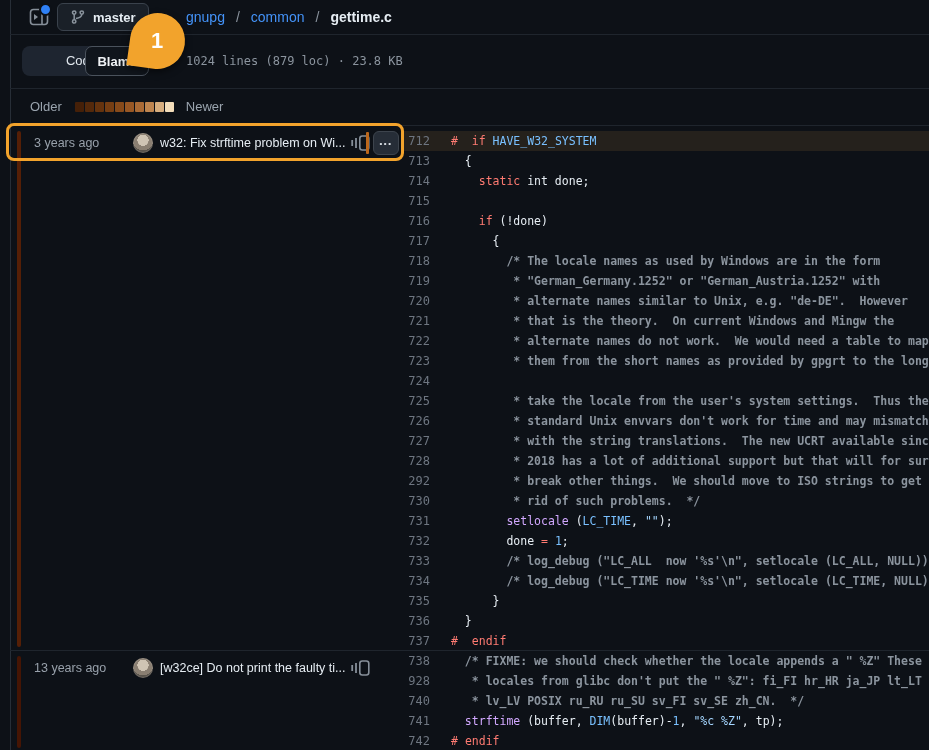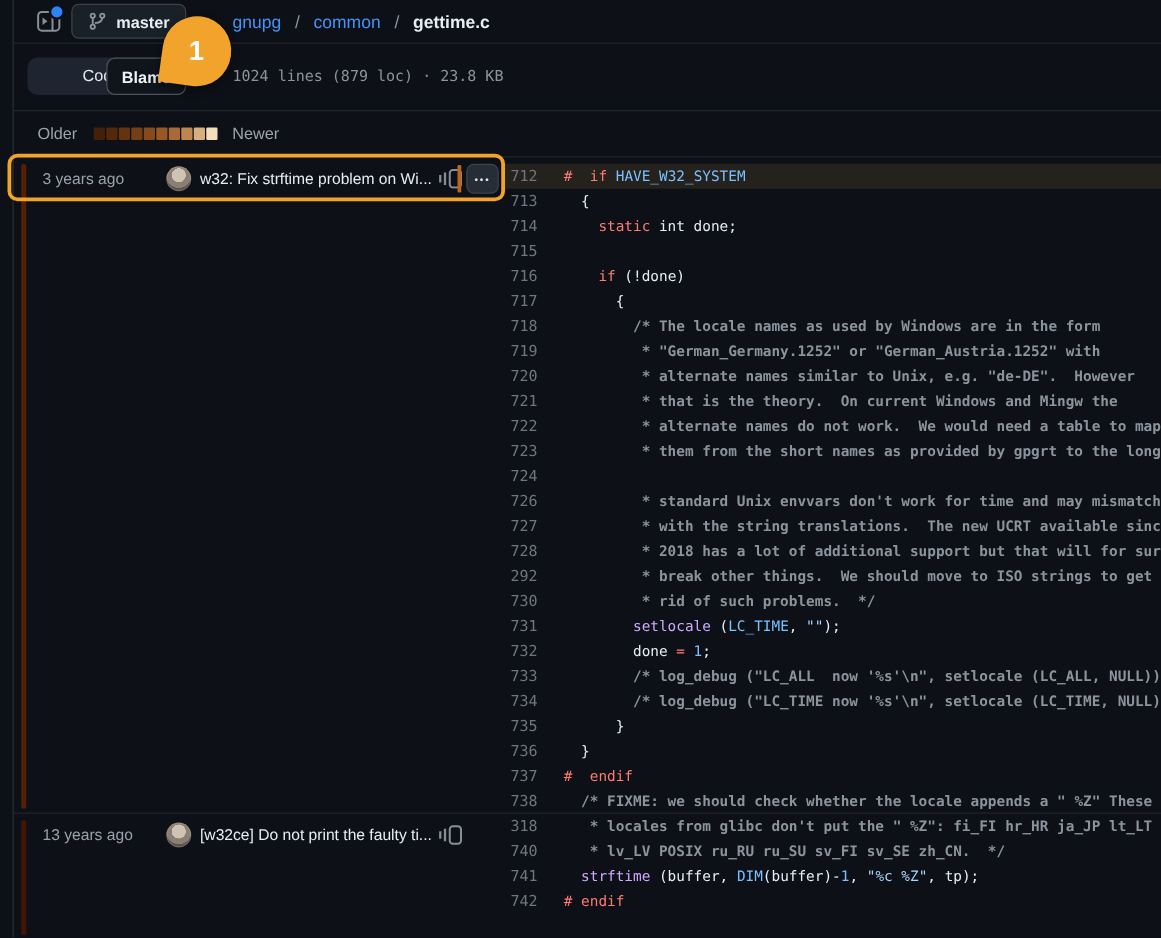--- a/index.html
+++ b/index.html
@@ -228,20 +228,24 @@
           </div>
           <div class="code-line">
             <span class="ln">723</span>
             <span class="src"><span class="tk-p">         </span><span class="tk-m">* them from the short names as provided by gpgrt to the long</span></span>
           </div>
           <div class="code-line">
             <span class="ln">724</span>
             <span class="src"><span class="tk-p">         </span></span>
           </div>
           <div class="code-line">
+            <span class="ln">725</span>
+            <span class="src"><span class="tk-p">         </span><span class="tk-m">* take the locale from the user's system settings.  Thus the</span></span>
+          </div>
+          <div class="code-line">
             <span class="ln">726</span>
             <span class="src"><span class="tk-p">         </span><span class="tk-m">* standard Unix envvars don't work for time and may mismatch</span></span>
           </div>
           <div class="code-line">
             <span class="ln">727</span>
             <span class="src"><span class="tk-p">         </span><span class="tk-m">* with the string translations.  The new UCRT available since</span></span>
           </div>
           <div class="code-line">
             <span class="ln">728</span>
             <span class="src"><span class="tk-p">         </span><span class="tk-m">* 2018 has a lot of additional support but that will for sure</span></span>
@@ -280,21 +284,21 @@
           </div>
           <div class="code-line">
             <span class="ln">737</span>
             <span class="src"><span class="tk-k">#</span><span class="tk-p">  </span><span class="tk-k">endif</span></span>
           </div>
           <div class="code-line">
             <span class="ln">738</span>
             <span class="src"><span class="tk-p">  </span><span class="tk-m">/* FIXME: we should check whether the locale appends a " %Z" These</span></span>
           </div>
           <div class="code-line">
-            <span class="ln">318</span>
+            <span class="ln">928</span>
             <span class="src"><span class="tk-p">   </span><span class="tk-m">* locales from glibc don't put the " %Z": fi_FI hr_HR ja_JP lt_LT</span></span>
           </div>
           <div class="code-line">
             <span class="ln">740</span>
             <span class="src"><span class="tk-p">   </span><span class="tk-m">* lv_LV POSIX ru_RU ru_SU sv_FI sv_SE zh_CN.  */</span></span>
           </div>
           <div class="code-line">
             <span class="ln">741</span>
             <span class="src"><span class="tk-p">  </span><span class="tk-f">strftime</span><span class="tk-p"> (buffer, </span><span class="tk-c">DIM</span><span class="tk-p">(buffer)-</span><span class="tk-c">1</span><span class="tk-p">, </span><span class="tk-s">"%c %Z"</span><span class="tk-p">, tp);</span></span>
           </div>

